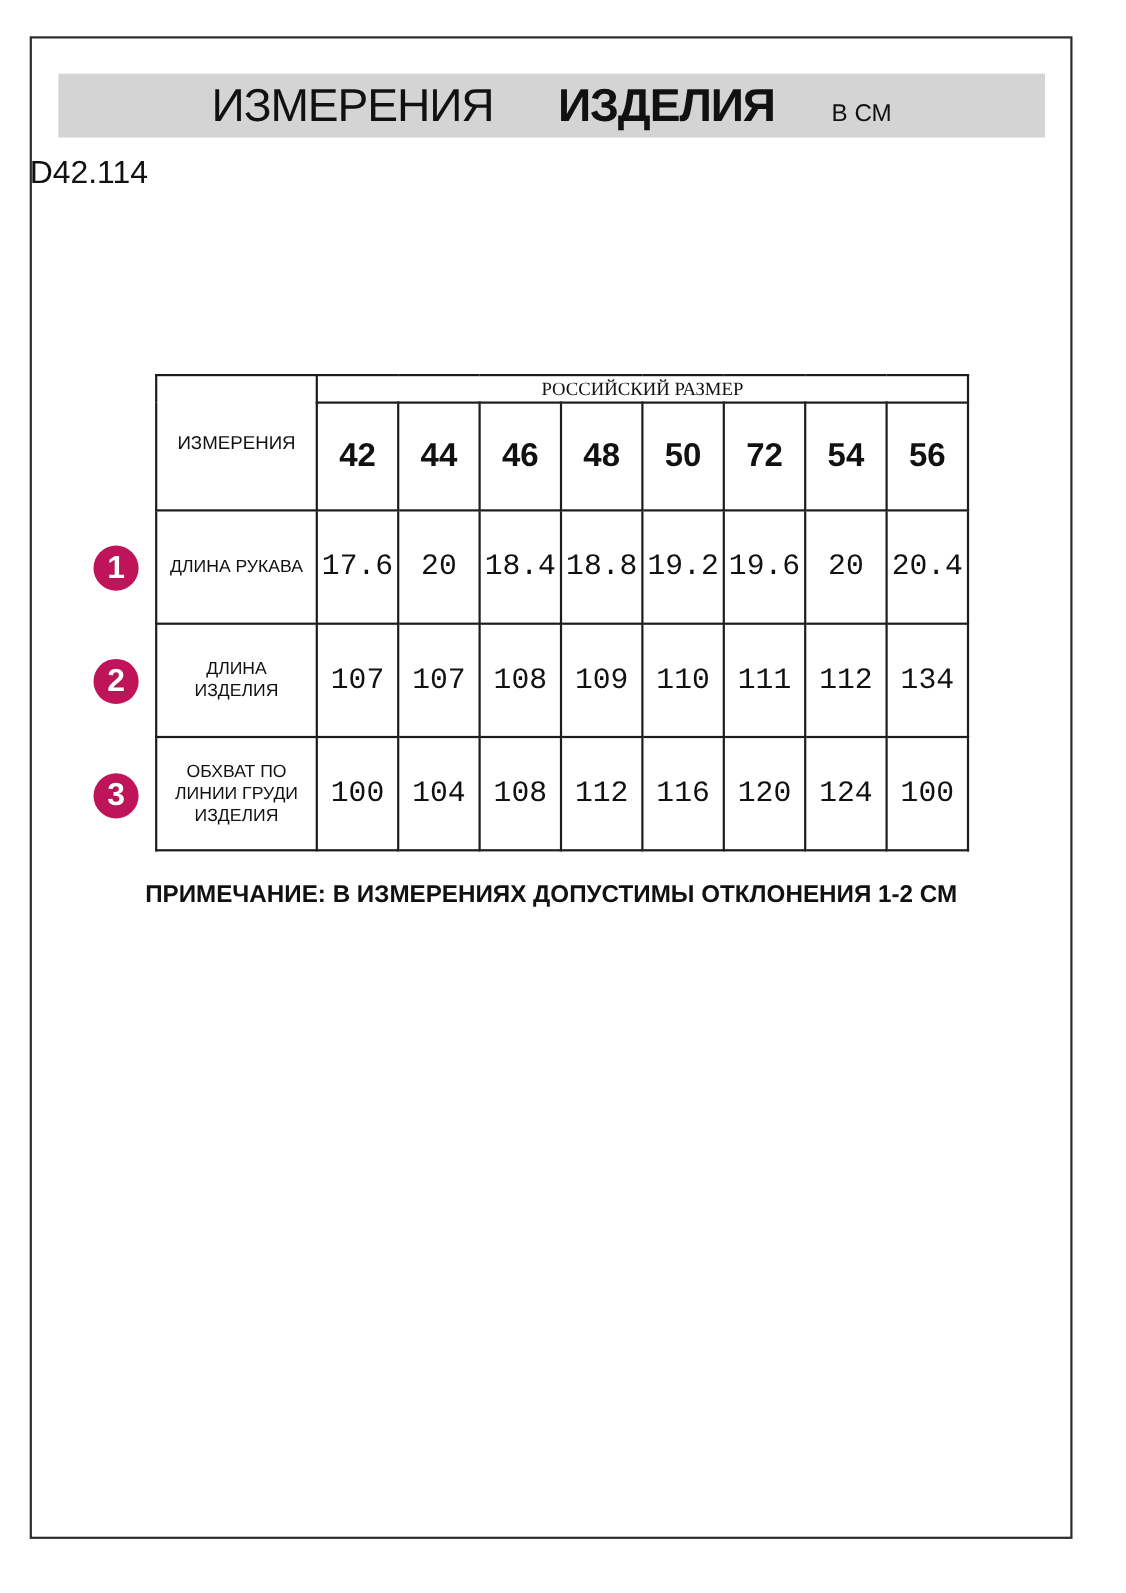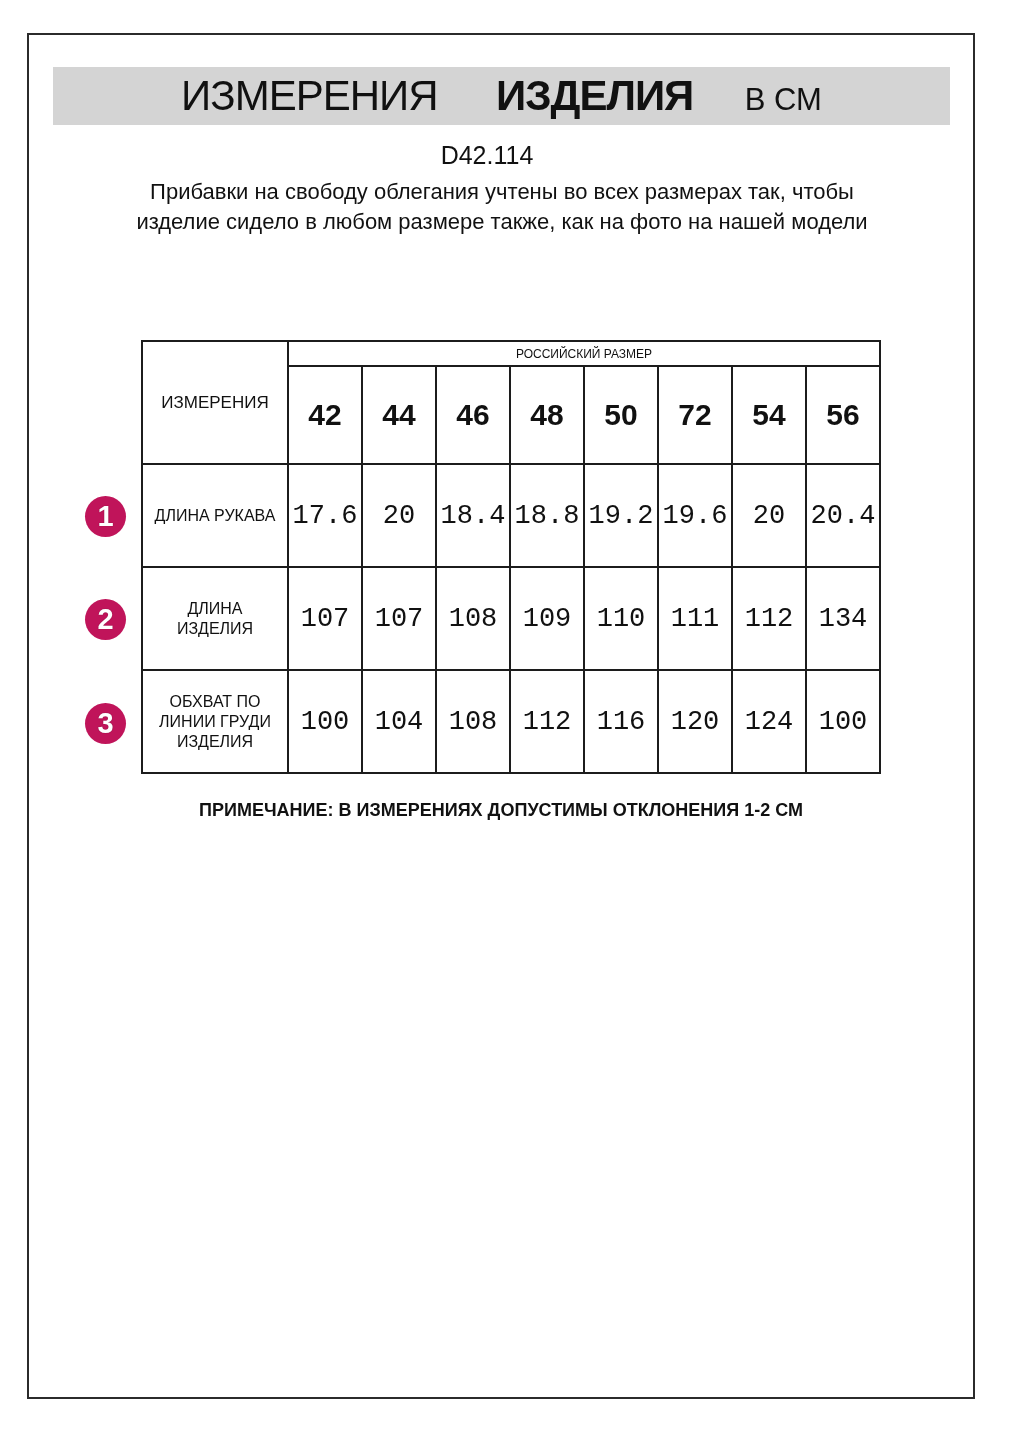--- a/index.html
+++ b/index.html
@@ -20,26 +20,26 @@
   .header-bar {
     position:absolute;
     left:53px; top:67px;
     width:897px; height:58px;
     background:#d4d4d4;
     display:flex; align-items:center; justify-content:center;
   }
   .header-line { white-space:nowrap; letter-spacing:-1px; }
   .hdr-regular { font-size:42px; font-weight:normal; }
   .hdr-bold    { font-size:42px; font-weight:bold; margin-left:55px; }
-  .hdr-unit    { font-size:31px; font-weight:normal; margin-left:48px; letter-spacing:0; }
+  .hdr-unit    { font-size:22px; font-weight:normal; margin-left:48px; letter-spacing:0; }
   .article {
     position:absolute;
     left:27px; top:141px; width:920px;
-    text-align:center;
-    font-size:25px;
+    text-align:left;
+    font-size:29px;
   }
   .description {
     position:absolute;
     left:112px; top:177px; width:780px;
     text-align:center;
     font-size:22px;
     line-height:30px;
   }
   .size-table {
     position:absolute;
@@ -53,21 +53,21 @@
     vertical-align:middle;
     padding:0;
     background:#fff;
   }
   .col-label { width:144px; }
   .col-size  { width:72px;border-radius:26px; }
   .tr-group  { height:25px; }
   .tr-sizes  { height:98px; }
   .tr-data   { height:103px;padding-left:44px; }
   .corner-cell   { font-size:17px; font-weight:normal; }
-  .group-header  { font-size:12px; font-weight:normal; }
+  .group-header  { font-size:17px; font-weight:normal;font-family:Liberation Serif, serif; }
   .size-header   { font-size:30px; font-weight:bold; }
   .row-label     { font-size:16px; font-weight:normal; white-space:pre-line; line-height:20px; }
   .value-cell    { font-size:27px; font-weight:normal;font-family:Liberation Mono, monospace; }
   .num-badge {
     position:absolute;
     left:85px;
     width:41px; height:41px;
     border-radius:50%;
     background:#c0145a;
     color:#ffffff;
@@ -75,41 +75,40 @@
     display:flex; align-items:center; justify-content:center;
     text-shadow:0 0 1px #6d0b32;
   }
   .badge-1 { top:496px; }
   .badge-2 { top:599px; }
   .badge-3 { top:703px; }
   .note {
     position:absolute;
     left:27px; top:800px; width:948px;
     text-align:center;
-    font-size:18px;
+    font-size:22px;
     font-weight:bold;
   }
 </style>
 </head>
 <body>
 
 <div class="page">
   <div class="border-frame"></div>
 
   <div class="header-bar">
     <div class="header-line">
       <span class="hdr-regular">ИЗМЕРЕНИЯ</span>
       <span class="hdr-bold">ИЗДЕЛИЯ</span>
       <span class="hdr-unit">В СМ</span>
     </div>
   </div>
 
   <div class="article">D42.114</div>
 
-  <div class="description">Прибавки на свободу облегания учтены во всех размерах так, чтобы изделие сидело в любом размере также, как на фото на нашей модели</div>
 
   <table class="size-table">
     <tbody>
         <tr class="tr-group">
       <th class="col-label corner-cell" rowspan="2">ИЗМЕРЕНИЯ</th>
       <th class="group-header" colspan="8">РОССИЙСКИЙ РАЗМЕР</th>
     </tr>
     <tr class="tr-sizes">
       <th class="col-size size-header">42</th>
       <th class="col-size size-header">44</th>

